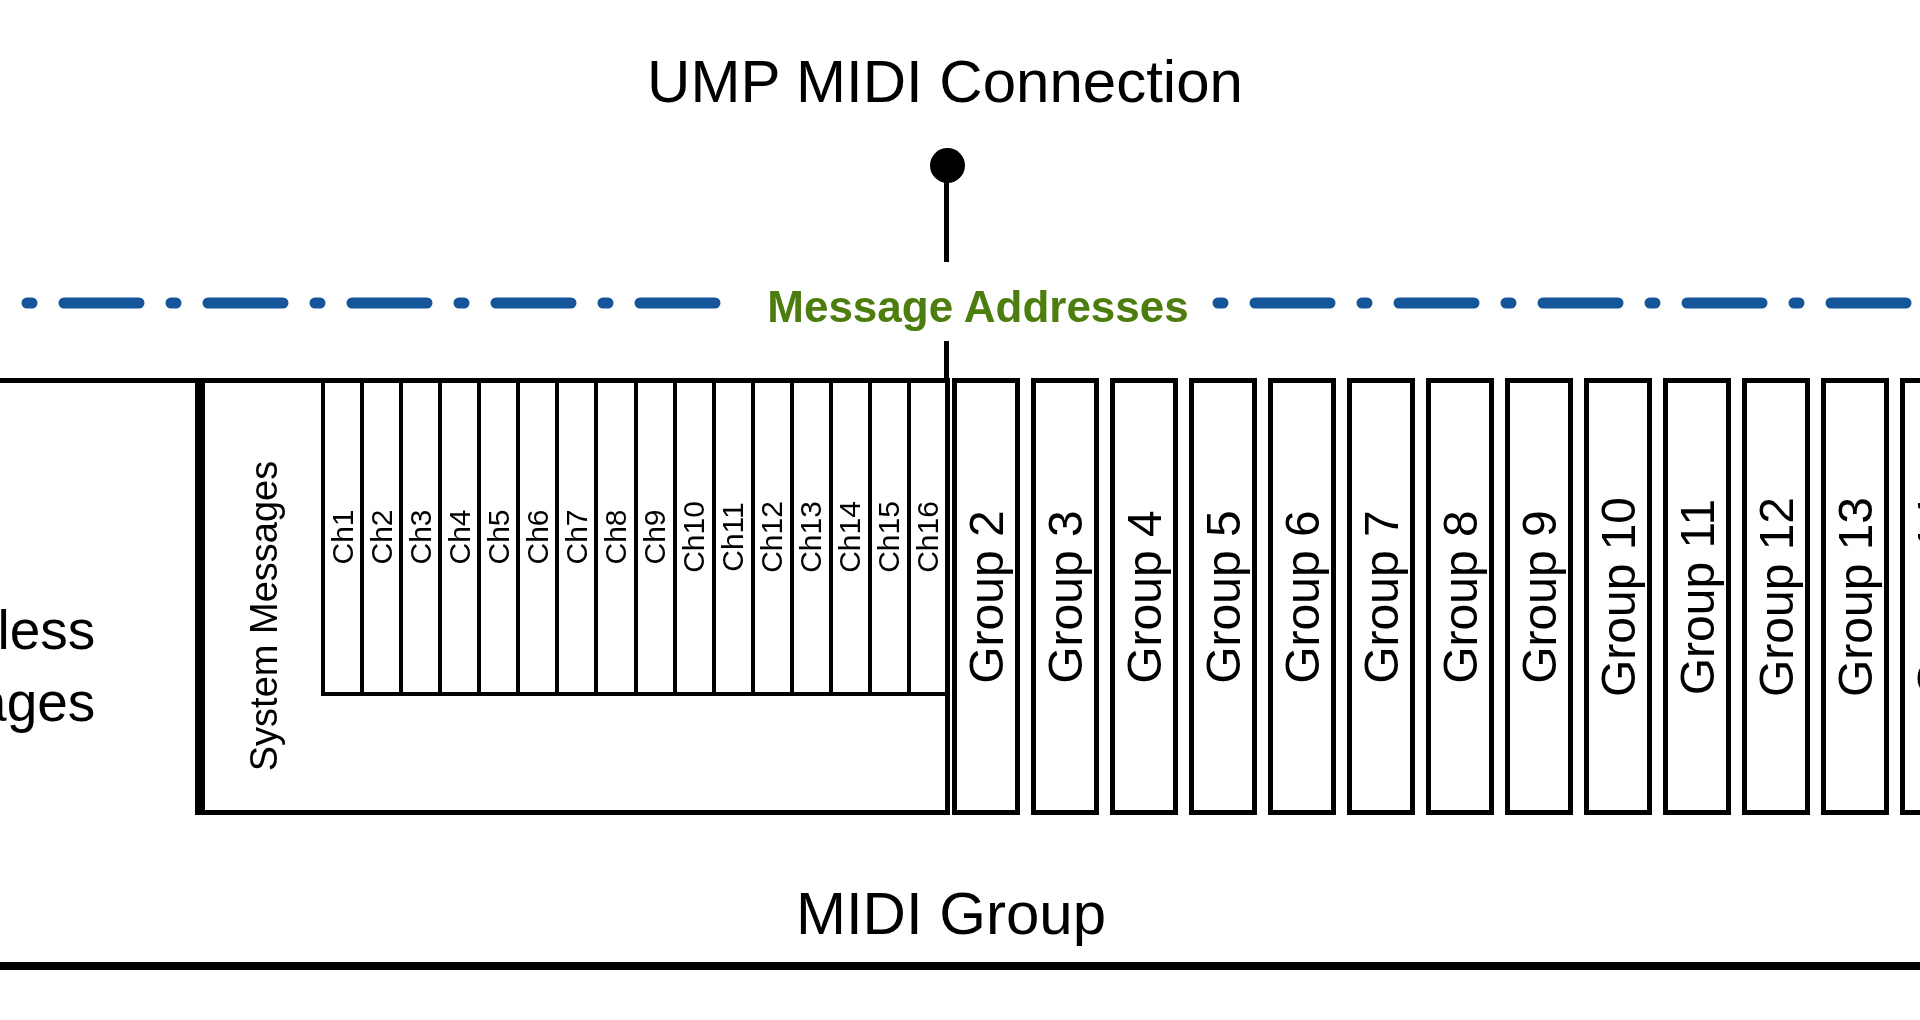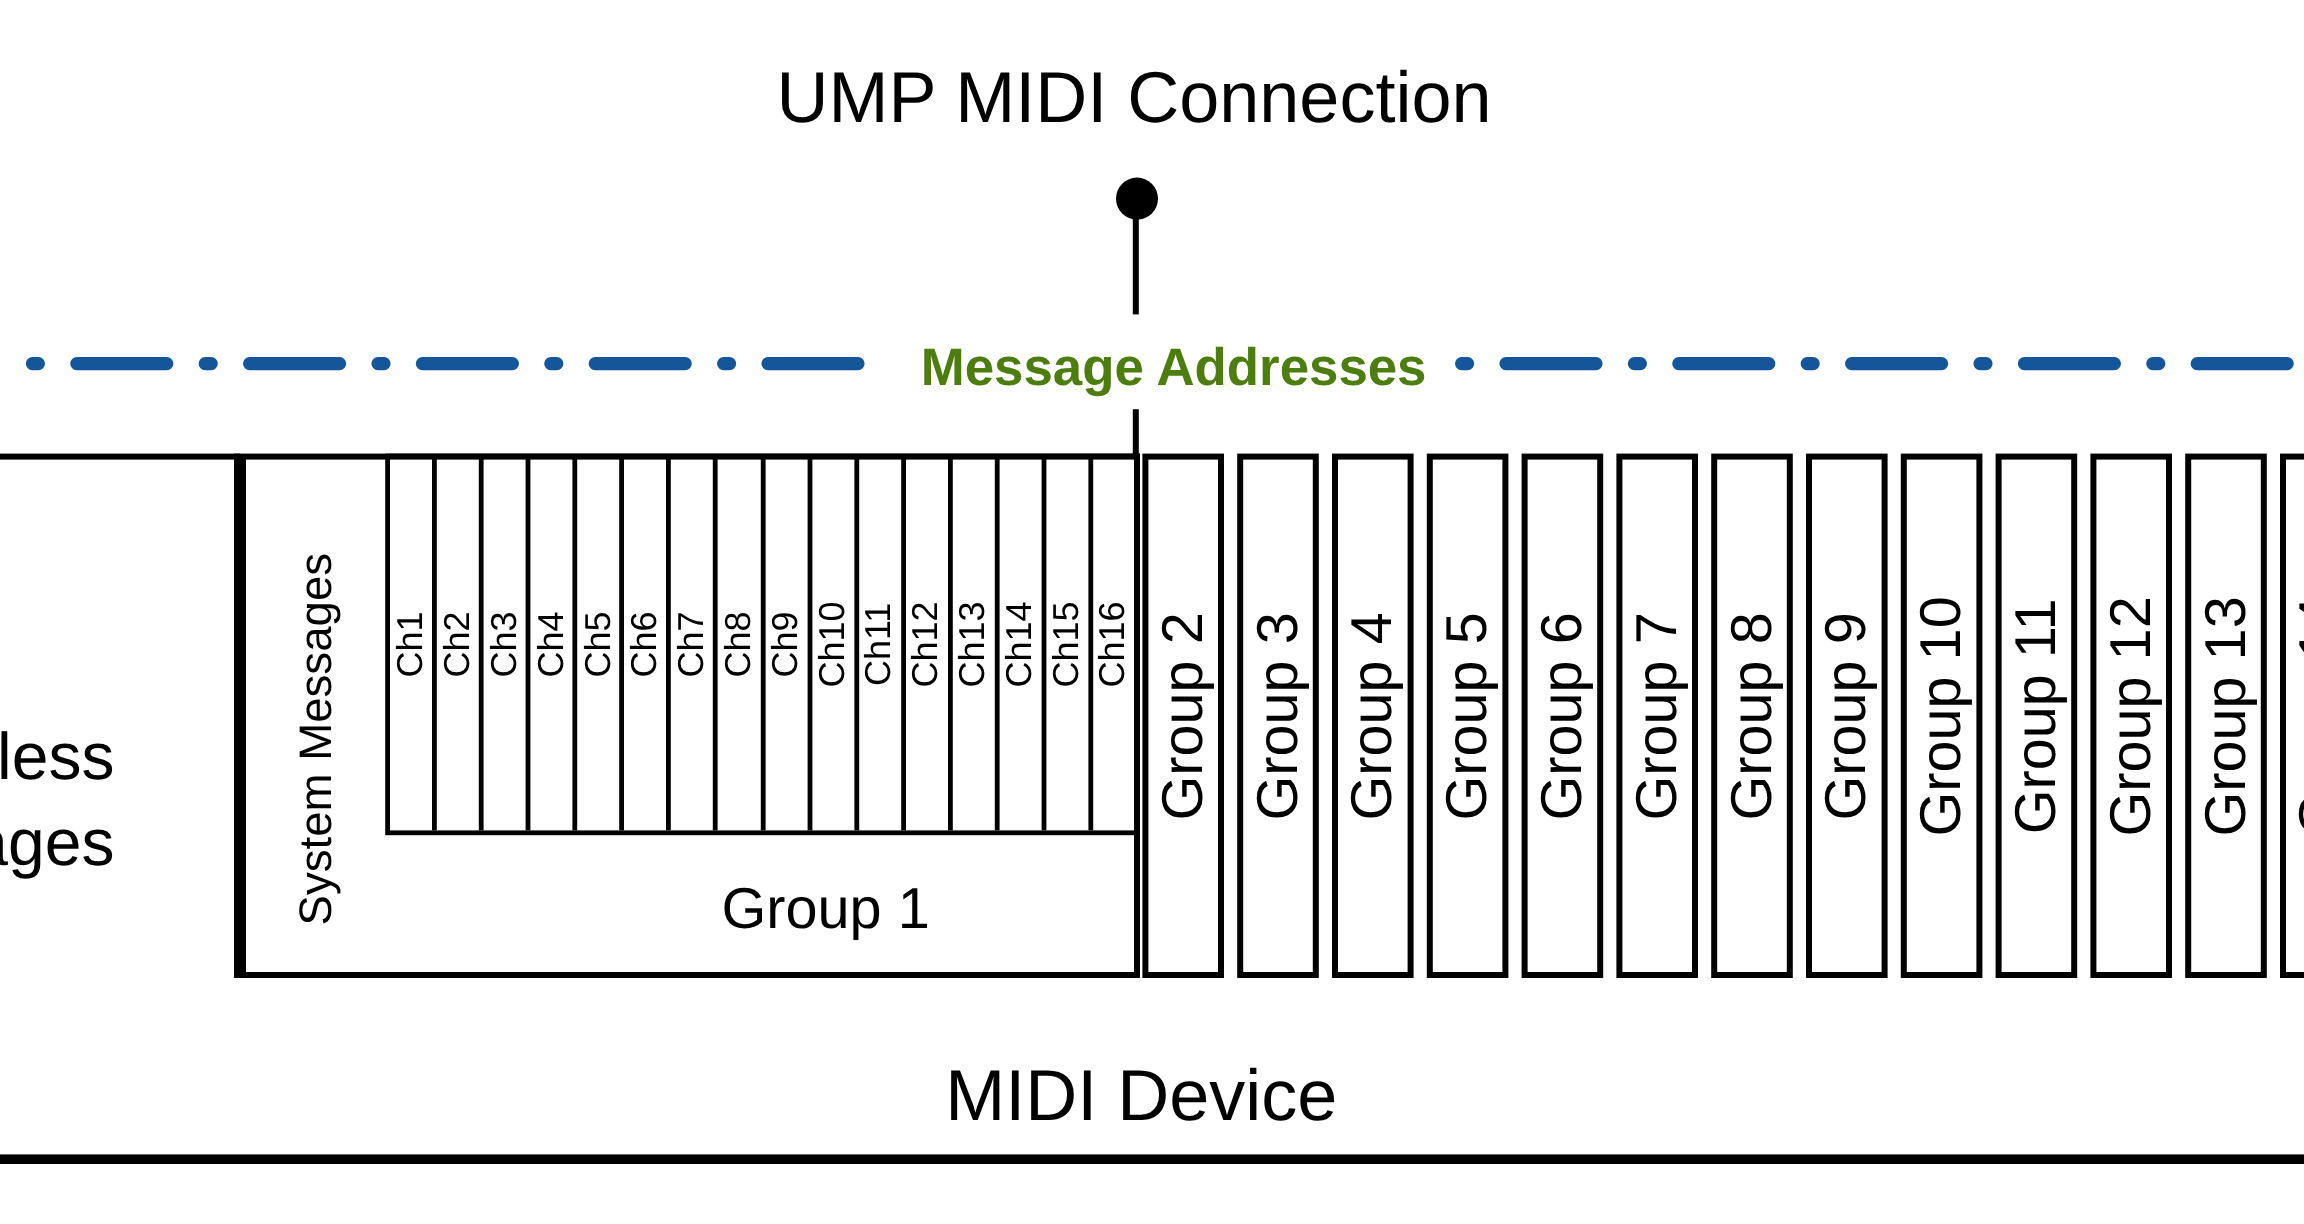--- a/index.html
+++ b/index.html
@@ -154,21 +154,20 @@
       <div class="ch-cell">
         <span class="rot ch-label">Ch15</span>
       </div>
 
       <div class="ch-cell">
         <span class="rot ch-label">Ch16</span>
       </div>
 
   </div>
 
-  <div class="g1-label">Group 1</div>
 
     <div class="gbox" style="left: 952px;">
       <span class="rot glabel">Group 2</span>
     </div>
 
     <div class="gbox" style="left: 1031px;">
       <span class="rot glabel">Group 3</span>
     </div>
 
     <div class="gbox" style="left: 1110px;">
@@ -208,16 +207,16 @@
     </div>
 
     <div class="gbox" style="left: 1821px;">
       <span class="rot glabel">Group 13</span>
     </div>
 
     <div class="gbox" style="left: 1900px;">
       <span class="rot glabel">Group 14</span>
     </div>
 
-  <div class="midi-label">MIDI Device</div>
+  <div class="midi-label">MIDI Group</div>
   <div class="bottom-line"></div>
 
 </div>
 
 </body></html>

